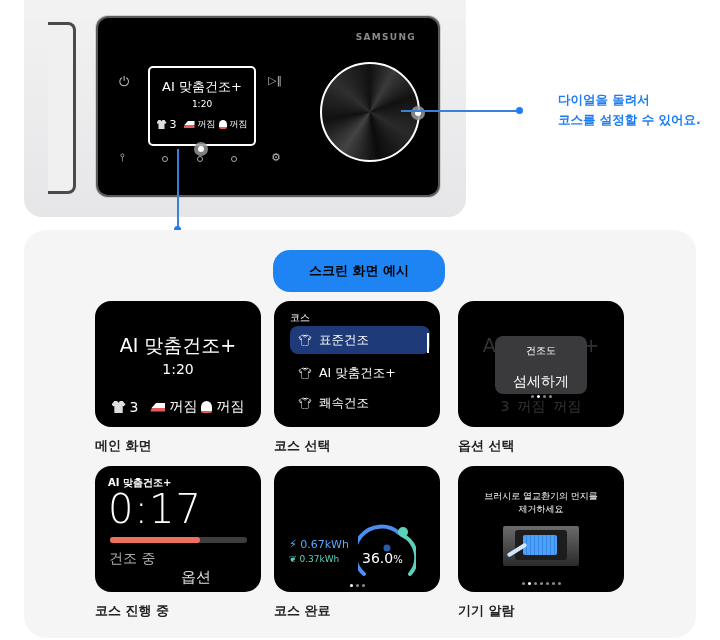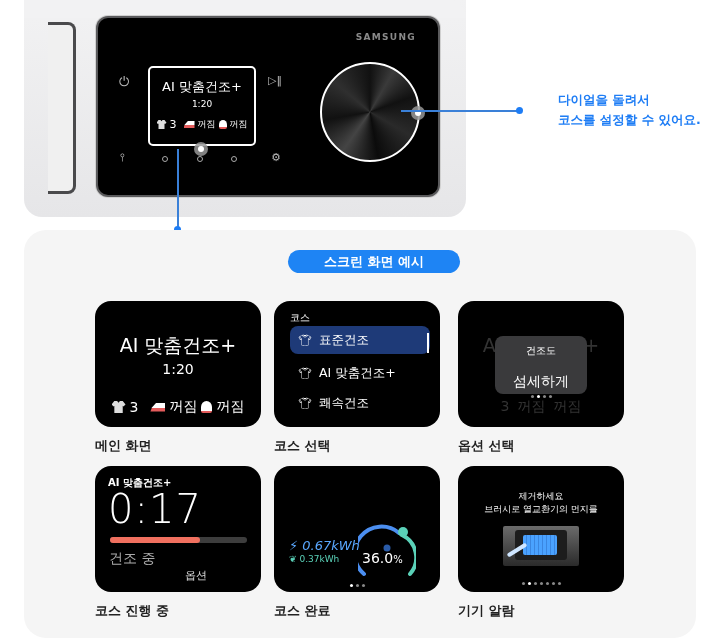--- a/index.html
+++ b/index.html
@@ -60,22 +60,22 @@
   .callout {
     position: absolute; left: 526px; top: 90px; color: #1e7df5; font-size: 12.5px; line-height: 20px; font-weight: bold; margin-left: 32px;
   }
 
   
   .examples {
     position: absolute; left: 24px; top: 230px; width: 672px; height: 408px;
     background: #f5f5f5; border-radius: 22px;
   }
   .pill {
-    position: absolute; left: 264px; top: 20px; width: 172px; height: 23px;
-    background: #1e84f4; color: #ffffff; border-radius: 17px; font-weight: bold; font-size: 13px;
+    position: absolute; left: 249px; top: 20px; width: 172px; height: 42px;
+    background: #1e84f4; color: #000000; border-radius: 17px; font-weight: bold; font-size: 13px;
     display: flex; align-items: center; justify-content: center;
   }
   .card { position: absolute; width: 166px; }
   .screen {
     width: 166px; height: 126px; background: #000; border-radius: 16px; position: relative; overflow: hidden; color: #fff;
   }
   .caption { text-align: left; margin-top: 10px; font-size: 13px; color: #222; font-weight: bold; }
 
   
   .c1-title { position: absolute; left: 0; right: 0; top: 32px; text-align: center; font-size: 19px; white-space: nowrap; }
@@ -100,25 +100,25 @@
   .pager { display: flex; justify-content: center; gap: 3px; margin-top: 4px; }
   .pager span { width: 3px; height: 3px; border-radius: 50%; background: #888; }
   .pager span.on { background: #fff; }
 
   
   .c4-title { position: absolute; left: 13px; top: 10px; font-size: 10px; font-weight: bold; white-space: nowrap; }
   .c4-time { position: absolute; left: 13px; top: 20px; font-size: 40px; font-weight: 200; font-family: "DejaVu Sans", sans-serif; letter-spacing: 1px; }
   .c4-bar { position: absolute; left: 15px; top: 71px; width: 137px; height: 6px; border-radius: 3px; background: #3d3d3d; }
   .c4-fill { position: absolute; left: 0; top: 0; height: 6px; border-radius: 3px; background: #f0705f; }
   .c4-state { position: absolute; left: 14px; top: 84px; font-size: 14px; color: #aaa; }
-  .c4-opt { position: absolute; left: 0; right: 0; top: 102px; text-align: center; font-size: 11px; color: #ddd; padding-left: 36px; }
+  .c4-opt { position: absolute; left: 0; right: 0; top: 102px; text-align: center; font-size: 15px; color: #ddd; padding-left: 36px; }
 
   
   .c5-msg { position: absolute; left: 0; right: 0; top: 30px; text-align: center; font-size: 10px; }
-  .c5-e1 { position: absolute; left: 15px; top: 72px; font-size: 13px; color: #5aa8ff; font-style: italic; }
+  .c5-e1 { position: absolute; left: 15px; top: 72px; font-size: 11px; color: #5aa8ff; }
   .c5-e2 { position: absolute; left: 15px; top: 88px; font-size: 9px; color: #5ad1b8; }
   .c5-gauge { position: absolute; left: 84px; top: 58px; width: 58px; height: 58px; }
   .c5-pct { position: absolute; left: 88px; top: 84px; font-size: 14px; }
   .c5-pager { position: absolute; left: 0; right: 0; top: 114px; }
 
   
   .c6-msg { position: absolute; left: 0; right: 0; top: 24px; text-align: center; font-size: 9px; line-height: 13px; }
   .c6-device { position: absolute; left: 45px; top: 60px; width: 76px; height: 40px; background: linear-gradient(180deg, #6b6b6b, #2a2a2a); border-radius: 2px; }
   .c6-inner { position: absolute; left: 12px; top: 4px; width: 52px; height: 30px; background: #1d1d1d; border-radius: 3px; }
   .c6-filter { position: absolute; left: 8px; top: 5px; width: 34px; height: 20px; background: repeating-linear-gradient(90deg, #4aa2ff 0 3px, #3a86e0 3px 4px); border-radius: 2px; }
@@ -269,22 +269,22 @@
           <span></span>
           <span></span>
       </div>
     </div>
     <div class="caption">코스 완료</div>
   </div>
 
   <div class="card" style="left:434px;top:236px;">
     <div class="screen">
       <div class="c6-msg">
+        <div>브러시로 열교환기의 먼지를</div>
         <div>제거하세요</div>
-        <div>브러시로 열교환기의 먼지를</div>
       </div>
       <div class="c6-device">
         <div class="c6-inner">
           <div class="c6-filter"></div>
         </div>
         <div class="c6-brush"></div>
       </div>
       <div class="pager c6-pager">
         <span></span>
           <span class="on"></span>

